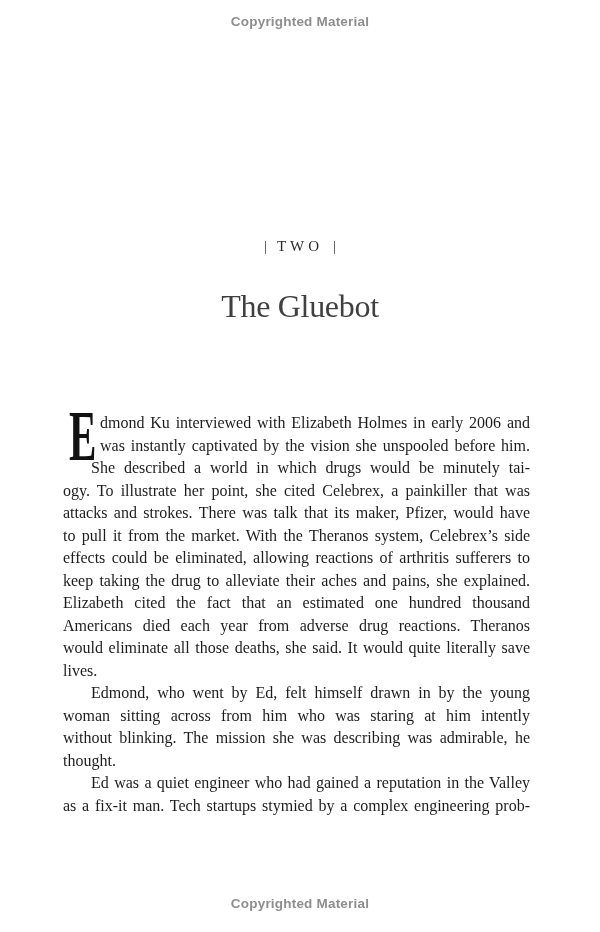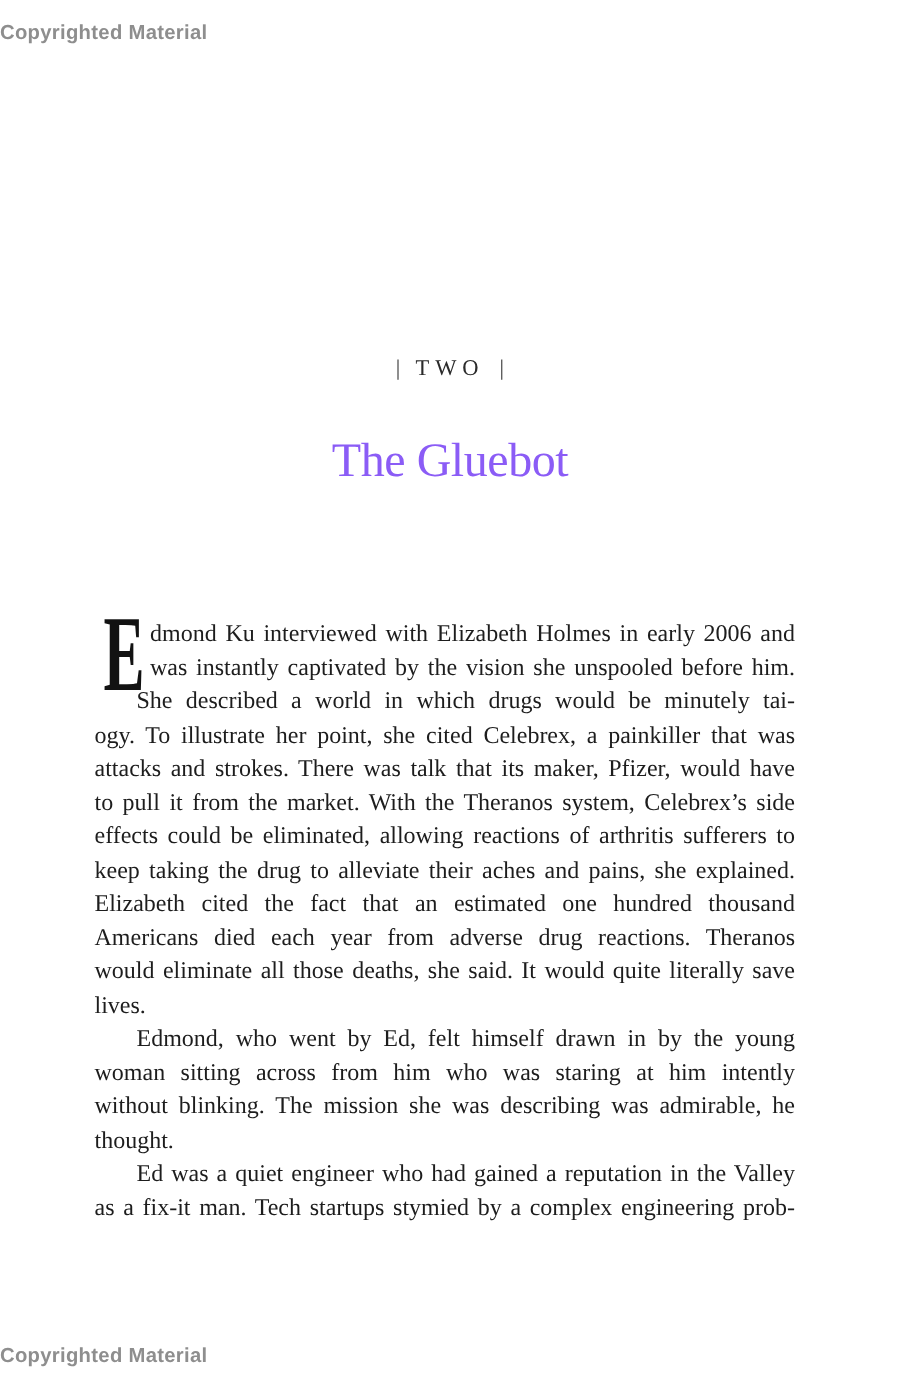--- a/index.html
+++ b/index.html
@@ -12,20 +12,21 @@
     width: 600px;
     height: 932px;
     background: #ffffff;
     overflow: hidden;
     font-family: "Liberation Serif", serif;
   }
   .copyright {
     position: absolute;
     left: 0;
     width: 100%;
+    text-align: center;
     font-family: "Liberation Sans", sans-serif;
     font-weight: bold;
     font-size: 13.5px;
     color: #8e8e8e;
     letter-spacing: 0.2px;
   }
   .copyright.top { top: 14px; }
   .copyright.bottom { top: 896px; }
 
   .chapter-label {
@@ -49,21 +50,21 @@
 
   .chapter-title {
     position: absolute;
     top: 288px;
     left: 0;
     width: 100%;
     text-align: center;
     font-family: "Liberation Serif", serif;
     font-size: 32px;
     letter-spacing: -0.3px;
-    color: #8b5cf6;
+    color: #404040;
   }
 
   .body-text {
     position: absolute;
     left: 63px;
     top: 412px;
     width: 467px;
     font-family: "Liberation Serif", serif;
     font-size: 16px;
     line-height: 22.5px;

